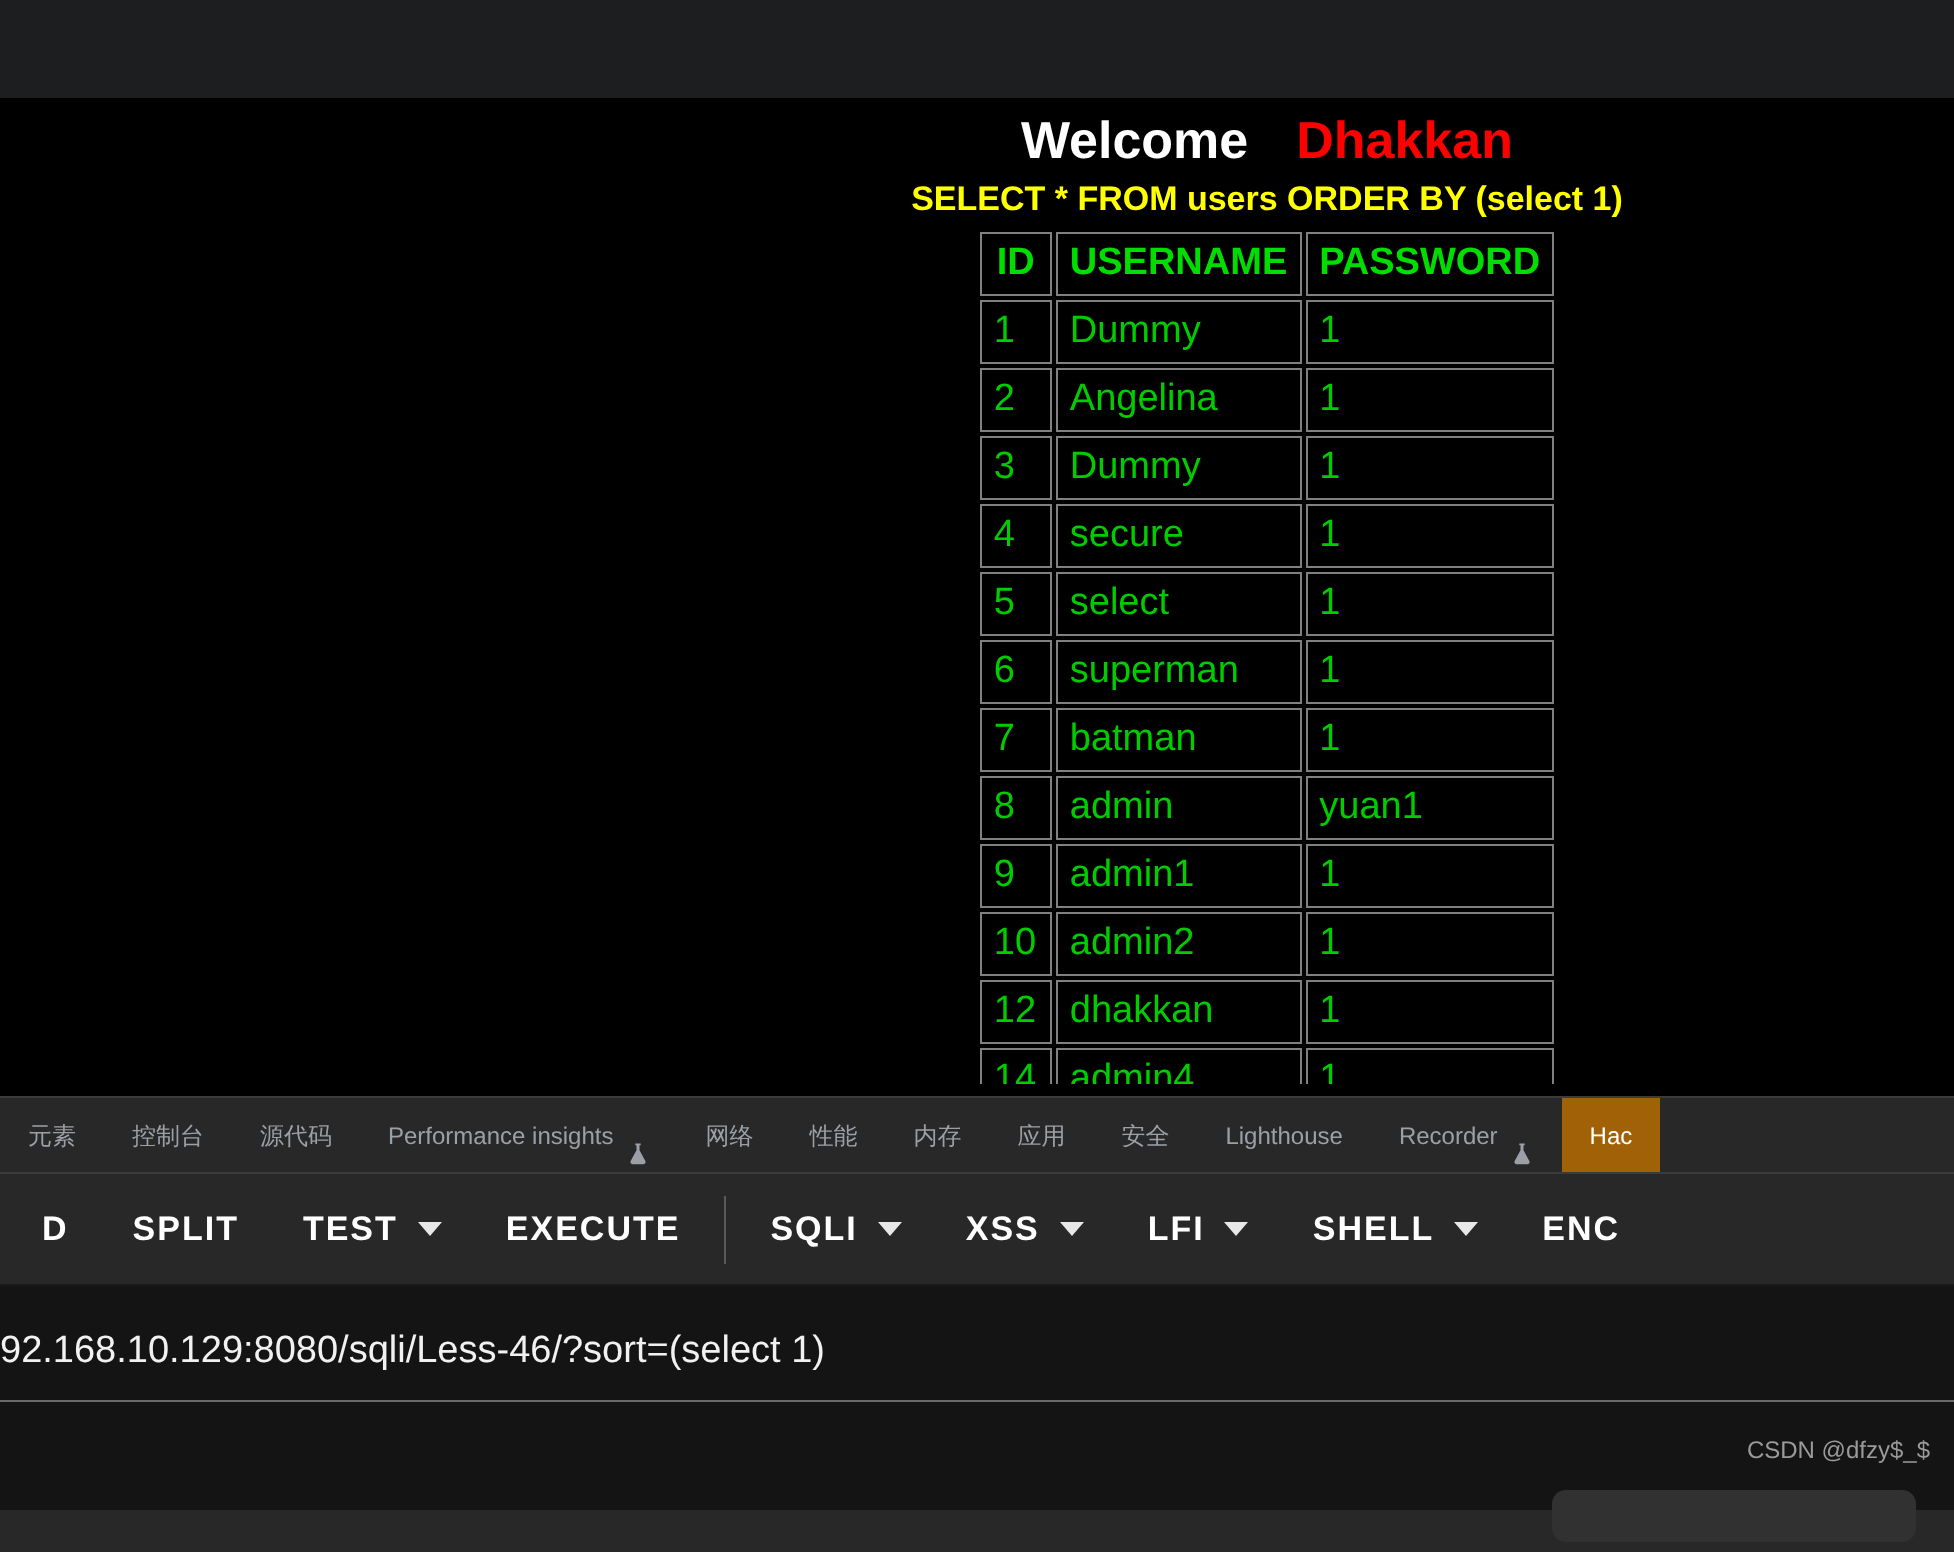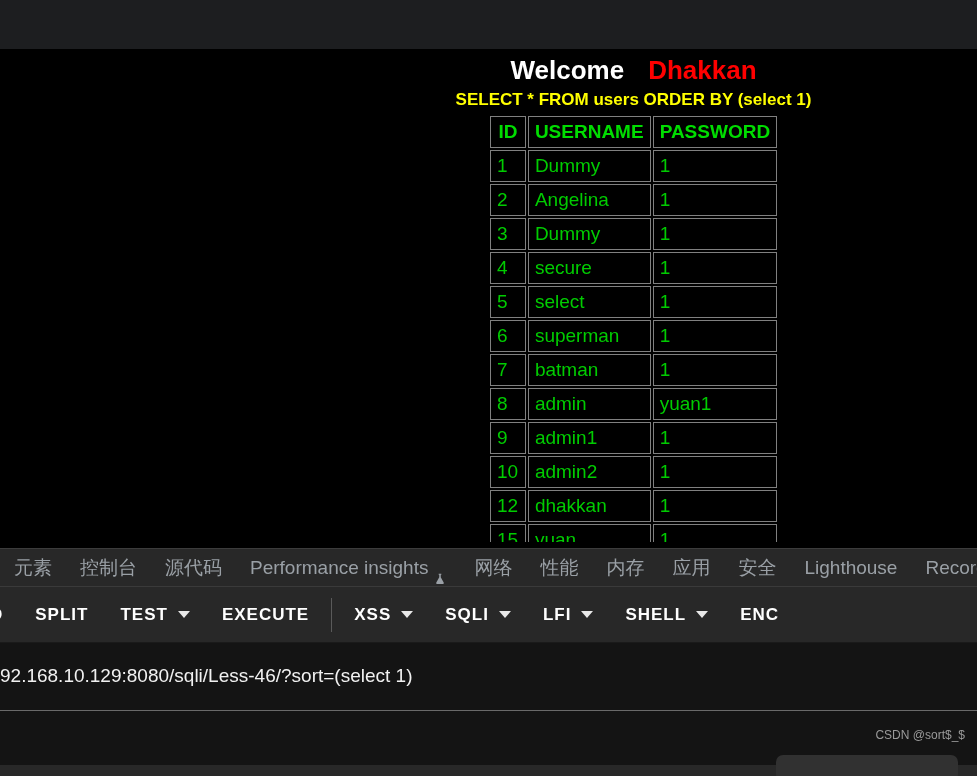--- a/index.html
+++ b/index.html
@@ -119,21 +119,21 @@
     height: 38px;
     background: #282828;
     border-bottom: 1px solid #3a3a3a;
     display: flex;
     align-items: center;
     overflow: hidden;
   }
 
   .dt-tab {
     color: #9aa0a6;
-    font-size: 19px;
+    font-size: 12px;
     padding: 0 14px;
     height: 38px;
     line-height: 38px;
     white-space: nowrap;
     display: flex;
     align-items: center;
     gap: 6px;
     text-align: right;
   }
   .dt-tab.active {
@@ -150,20 +150,21 @@
 
   
   .hackbar {
     position: relative;
     height: 56px;
     background: #282828;
     display: flex;
     align-items: center;
     overflow: hidden;
     border-bottom: 1px solid #1a1a1a;
+    padding-left: 31px;
   }
   .hb-btn {
     color: #ffffff;
     font-size: 17px;
     font-weight: bold;
     letter-spacing: 1px;
     padding: 0 16px;
     white-space: nowrap;
     display: flex;
     align-items: center;
@@ -182,21 +183,21 @@
     width: 1px;
     height: 34px;
     background: #5a5a5a;
     margin: 0 6px;
     flex: 0 0 1px;
   }
 
   
   .url-area {
     position: relative;
-    height: 68px;
+    height: 58px;
     background: #141414;
     border-bottom: 1px solid #6a6a6a;
   }
   .url-text {
     position: absolute;
     left: 0; top: 22px;
     color: #f1f1f1;
     font-size: 19px;
     white-space: nowrap;
   }
@@ -300,20 +301,25 @@
                 <td class="c-id">10</td>
                 <td class="c-user">admin2</td>
                 <td class="c-pass">1</td>
               </tr>
               <tr>
                 <td class="c-id">12</td>
                 <td class="c-user">dhakkan</td>
                 <td class="c-pass">1</td>
               </tr>
               <tr>
+                <td class="c-id">14</td>
+                <td class="c-user">admin4</td>
+                <td class="c-pass">1</td>
+              </tr>
+              <tr>
                 <td class="c-id">15</td>
                 <td class="c-user">yuan</td>
                 <td class="c-pass">1</td>
               </tr>
             </tbody>
         </table>
       </div>
 
     </div>
   </div>
@@ -374,44 +380,44 @@
         </div>
         <div class="hb-btn">
           <span>TEST</span>
           <span class="caret"></span>
         </div>
         <div class="hb-btn">
           <span>EXECUTE</span>
         </div>
         <div class="hb-divider"></div>
         <div class="hb-btn">
+          <span>SQLI</span>
+          <span class="caret"></span>
+        </div>
+        <div class="hb-btn">
           <span>XSS</span>
-          <span class="caret"></span>
-        </div>
-        <div class="hb-btn">
-          <span>SQLI</span>
           <span class="caret"></span>
         </div>
         <div class="hb-btn">
           <span>LFI</span>
           <span class="caret"></span>
         </div>
         <div class="hb-btn">
           <span>SHELL</span>
           <span class="caret"></span>
         </div>
         <div class="hb-btn">
           <span>ENC</span>
         </div>
       </div>
 
     <div class="url-area">
       <div class="url-text">92.168.10.129:8080/sqli/Less-46/?sort=(select 1)</div>
     </div>
 
     <div class="bottom-area">
-      <div class="watermark">CSDN @sort$_$</div>
+      <div class="watermark">CSDN @dfzy$_$</div>
       <div class="bottom-panel"></div>
     </div>
 
   </div>
 
 </div>
 
 </body></html>

